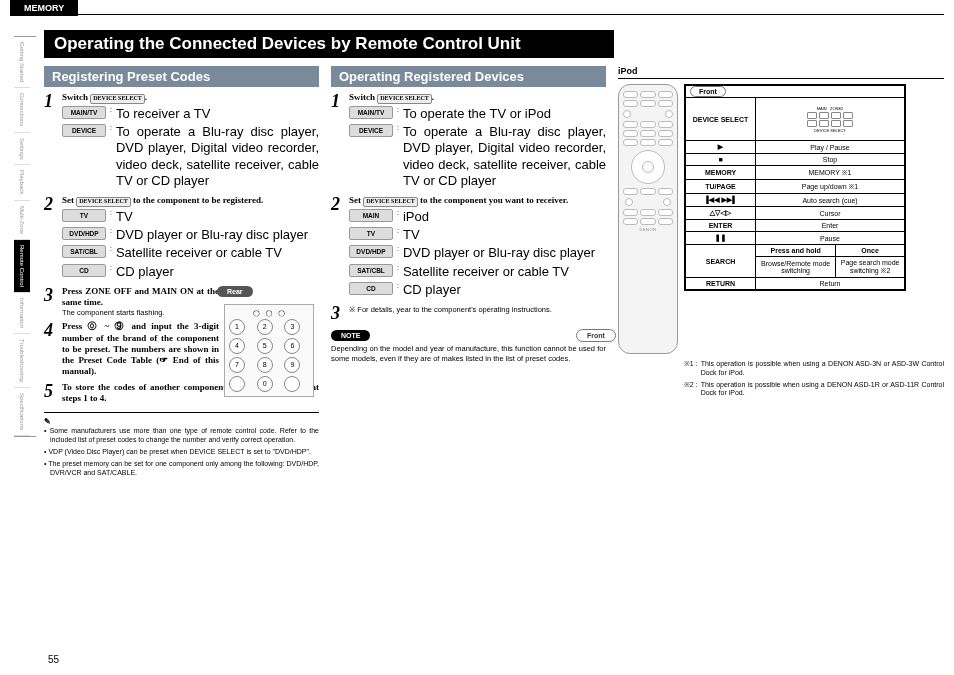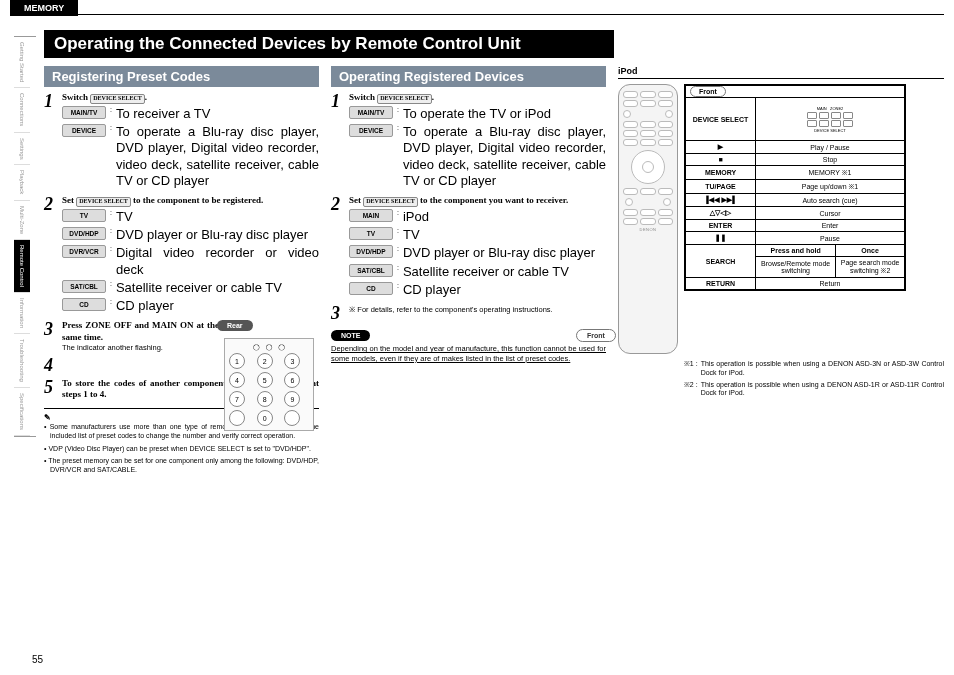--- a/index.html
+++ b/index.html
@@ -173,21 +173,21 @@
     display: flex; flex-direction: column; align-items: center; justify-content: center;
     gap: 1px;
   }
   .dsg-row { display: flex; gap: 2px; }
   .dsg-btn { border: 1px solid #888; width: 10px; height: 7px; border-radius: 1px; }
 
   .footnotes { font-size: 7px; line-height: 1.25; margin-top: 6px; }
   .footnotes .fn { display: flex; gap: 3px; margin-bottom: 3px; text-align: justify; }
   .footnotes .fn .m { flex-shrink: 0; }
 
-  .page-num { position: absolute; left: 32px; bottom: 10px; font-size: 10px; }
+  .page-num { position: absolute; left: 48px; bottom: 10px; font-size: 10px; }
 
   .glyph { font-size: 6px; color: #000; }
   .lil-icon { font-size: 6px; border: 1px solid #888; border-radius: 2px; padding: 0 2px; background: #eee; display: inline-block; line-height: 1.3; }
 </style>
 </head>
 <body>
 
 <div class="lang-tab">MEMORY</div>
 <div class="hr-top"></div>
 
@@ -244,49 +244,47 @@
               <div class="k">TV</div>
               <span class="colon">:</span>
               <div class="v">TV</div>
             </div>
           <div class="kv">
               <div class="k">DVD/HDP</div>
               <span class="colon">:</span>
               <div class="v">DVD player or Blu-ray disc player</div>
             </div>
           <div class="kv">
-              <div class="k">DVR/VCR</div>
-              <span class="colon">:</span>
-              <div class="v">Digital video recorder or video deck</div>
-            </div>
-          <div class="kv">
               <div class="k">SAT/CBL</div>
               <span class="colon">:</span>
               <div class="v">Satellite receiver or cable TV</div>
             </div>
           <div class="kv">
               <div class="k">CD</div>
               <span class="colon">:</span>
               <div class="v">CD player</div>
             </div>
         </div>
       </div>
 
       <div style="position:relative;">
         <div class="step" style="width:175px;">
           <div class="stepnum">3</div>
           <div class="stepbody">
             <div class="lead">Press  ZONE OFF  and  MAIN ON  at the same time.</div>
-            <div style="font-size:7.5px;">The indicator another flashing.</div>
+            <div style="font-size:7.5px;">The component starts flashing.</div>
           </div>
         </div>
         <div class="rear-label" style="left:173px; top:0;">Rear</div>
 
         <div class="step" style="width:175px;">
           <div class="stepnum">4</div>
+          <div class="stepbody">
+            <div class="lead">Press ⓪ ~ ⑨ and input the 3-digit number of the brand of the component to be preset. The numbers are shown in the Preset Code Table (☞ End of this manual).</div>
+          </div>
         </div>
 
         <div class="remote-box" style="position:absolute; left:180px; top:18px;">
           <div style="display:flex; gap:6px; justify-content:center;">
             <span class="glyph">◯</span>
             <span class="glyph">◯</span>
             <span class="glyph">◯</span>
           </div>
           <div class="keypad">
             <div class="key">1</div>
@@ -377,25 +375,25 @@
               <div class="k">CD</div>
               <span class="colon">:</span>
               <div class="v">CD player</div>
             </div>
         </div>
       </div>
 
       <div class="step">
         <div class="stepnum">3</div>
         <div class="stepbody">
-          <div style="font-size:7.5px;">※ For details, refer to the component's operating instructions.</div>
-        </div>
-      </div>
-
-      <div style="margin-top:8px;text-decoration:underline;">
+          <div style="font-size:7.5px;">※ For details, year to the component's operating instructions.</div>
+        </div>
+      </div>
+
+      <div style="margin-top:8px;">
         <div class="note-pill">NOTE</div>
         <div style="font-size:7.5px; line-height:1.3; text-align:justify;">Depending on the model and year of manufacture, this function cannot be used for some models, even if they are of makes listed in the list of preset codes.</div>
       </div>
     </div>
 
     <div class="col-right">
       <div class="ipod-title">iPod</div>
 
       <div style="position:relative; display:flex; align-items:flex-start;">
         <div class="front-label" style="left:-42px; top:245px;">Front</div>

